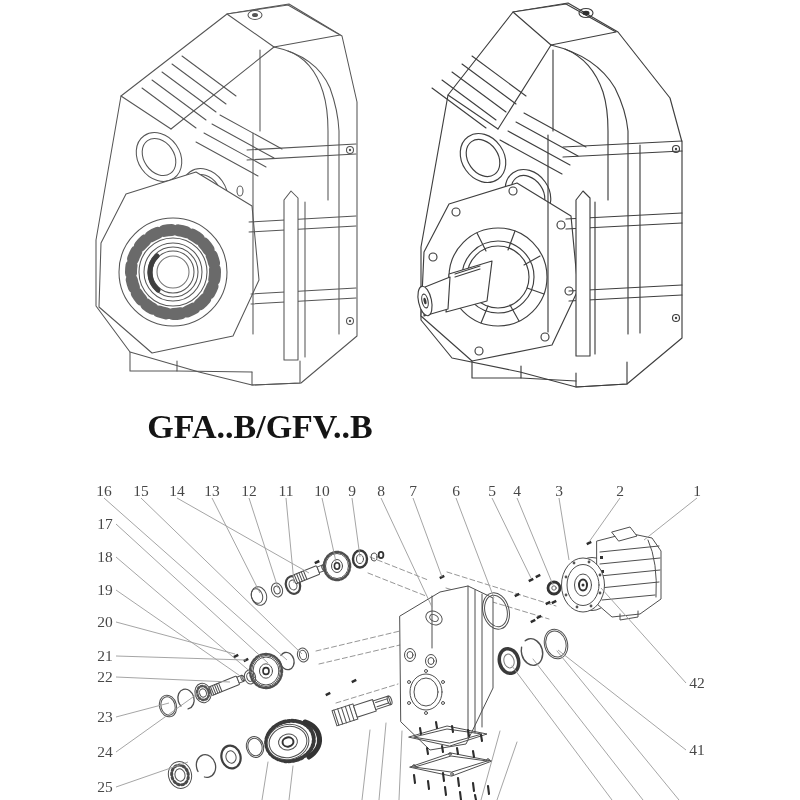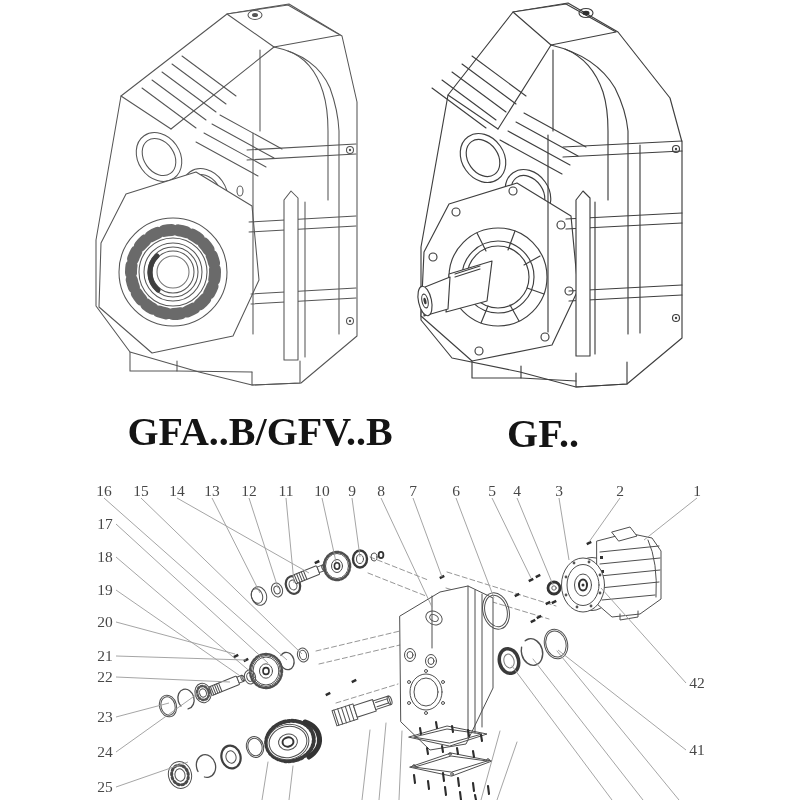--- a/index.html
+++ b/index.html
@@ -1,19 +1,19 @@
 <!DOCTYPE html>
 <html><head>
 <meta charset="utf-8">
 <style>
   html,body{margin:0;padding:0;}
   body{width:800px;height:800px;background:#ffffff;position:relative;overflow:hidden;
        font-family:"Liberation Serif", serif;}
   .stage{position:absolute;inset:0;}
-  .model-label{position:absolute;font-weight:bold;font-size:40px;color:#141414;
+  .model-label{position:absolute;font-weight:bold;font-size:34px;color:#141414;
                text-align:center;letter-spacing:0px;white-space:nowrap;}
   #label-left{left:100px;top:408px;width:320px;}
   #label-right{left:443px;top:410px;width:200px;}
   svg text.callout{font-family:"Liberation Serif", serif;font-size:15.5px;fill:#474747;}
   svg{display:block;}
 </style>
 </head>
 <body>
 
 <div class="stage">
@@ -474,14 +474,13 @@
         <line x1="116" y1="787" x2="188" y2="762" stroke="#9b9b9b" stroke-width="0.9"></line>
         <text x="105" y="792" text-anchor="middle" class="callout">25</text>
         <line x1="686" y1="683" x2="601" y2="588" stroke="#9b9b9b" stroke-width="0.9"></line>
         <text x="697" y="688" text-anchor="middle" class="callout">42</text>
         <line x1="686" y1="750" x2="558" y2="650" stroke="#9b9b9b" stroke-width="0.9"></line>
         <text x="697" y="755" text-anchor="middle" class="callout">41</text>
       </g>
 </svg>
 
 <div class="model-label" id="label-left">GFA..B/GFV..B</div>
-<div class="model-label" id="label-right">GF..</div>
 </div>
 
 </body></html>

